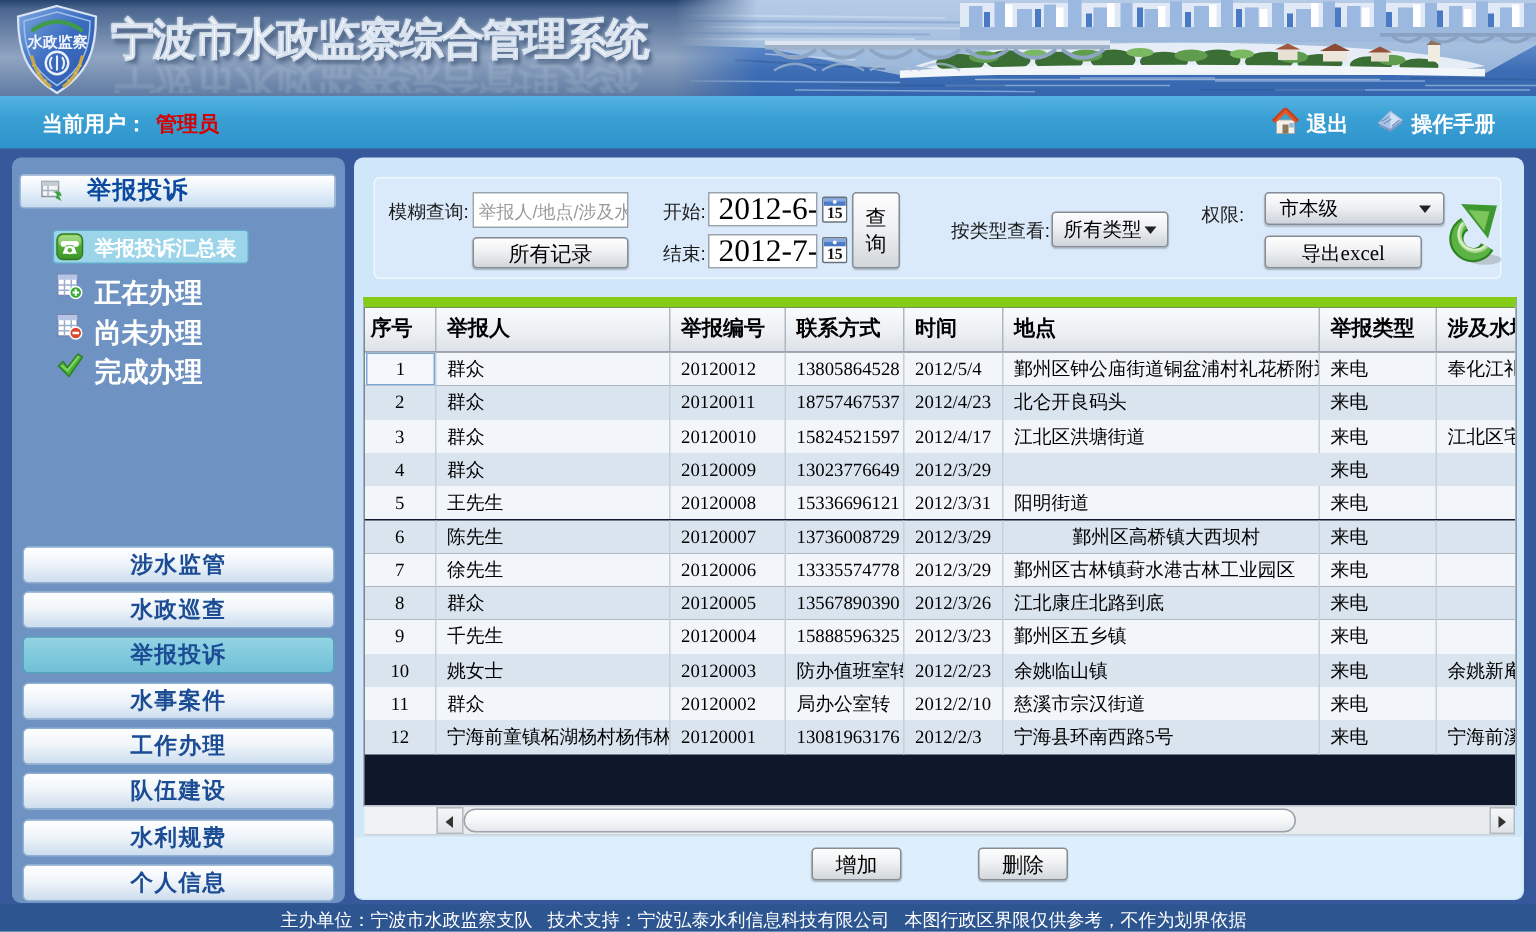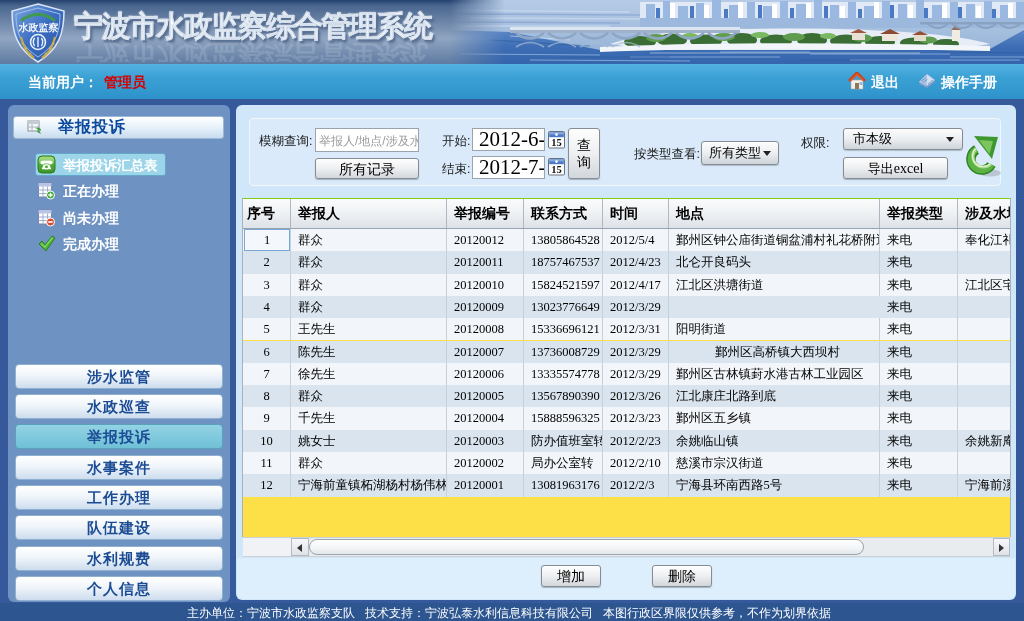--- a/index.html
+++ b/index.html
@@ -12,34 +12,34 @@
 #titlerefwrap{left:76px;top:40px;width:600px;height:22px;overflow:hidden;}
 #titleref{position:absolute;left:0;top:-4px;font-size:28px;font-weight:bold;color:#e4ecf4;letter-spacing:-1px;opacity:.16;transform:scaleY(-1);filter:blur(.6px);white-space:nowrap;}
 
 #ubar{left:0;top:64px;width:1024px;height:35px;background:linear-gradient(180deg,#55b2e2 0%,#3aa0d4 40%,#2e93cb 100%);border-bottom:0;}
 #ubar .t{position:absolute;top:10px;font-size:14px;font-weight:bold;color:#fff;}
 
 #sidebar{left:8px;top:105px;width:222px;height:497px;background:#6e92c2;border-radius:6px;}
 #content{left:236px;top:105px;width:780px;height:495px;background:#cfe7f9;border-radius:6px;}
 #grpbar{left:13px;top:116px;width:209px;height:21px;background:linear-gradient(180deg,#ffffff 0%,#eaf3fb 45%,#c8dcEF 100%);background:linear-gradient(180deg,#ffffff 0%,#eaf3fb 45%,#c8dcef 100%);border:1px solid #9db8d6;border-radius:3px;}
 #grptxt{left:58px;top:117px;font-size:16px;font-weight:bold;color:#0c4aa0;letter-spacing:1px;}
-.mtxt{position:absolute;left:63px;color:#fff;font-weight:bold;font-size:14px;}
+.mtxt{position:absolute;left:63px;color:#fff;font-weight:bold;font-size:18px;}
 #selitem{left:35px;top:153px;width:131px;height:23px;background:#9cd5e9;border:1px solid #63a8c9;border-radius:3px;box-sizing:border-box;}
 .navbtn{position:absolute;left:15px;width:208px;height:25px;border:1px solid #8fb0d0;border-radius:4px;box-sizing:border-box;background:linear-gradient(180deg,#ffffff 0%,#f0f5fa 45%,#cdddee 100%);text-align:center;line-height:24px;font-size:15px;font-weight:bold;color:#1b4c94;letter-spacing:1px;}
 .navsel{background:#74c4da;background:linear-gradient(180deg,#93d3e4 0%,#6fc0d6 100%);border-color:#58a2bc;}
 
 #toolbar{left:249px;top:118px;width:750px;height:66px;background:#daeafa;border:1px solid #f0f7fe;border-radius:4px;}
 .lbl{position:absolute;font-size:12.5px;color:#1a1a1a;}
 .inp{position:absolute;background:#fff;border:1px solid #9aa4ac;box-sizing:border-box;overflow:hidden;white-space:nowrap;}
 .btn{position:absolute;background:linear-gradient(180deg,#fefefe 0%,#f0f1f3 45%,#d2d7db 100%);border:1px solid #858c93;border-radius:3px;box-sizing:border-box;text-align:center;font-size:14px;color:#000;box-shadow:0 1px 1px rgba(0,0,0,.25);}
 .sel{position:absolute;background:linear-gradient(180deg,#fdfdfe 0%,#eceef1 50%,#cdd4da 100%);border:1px solid #858c93;border-radius:3px;box-sizing:border-box;font-size:13px;color:#000;box-shadow:0 1px 1px rgba(0,0,0,.2);}
 .arr{position:absolute;width:0;height:0;border-left:4px solid transparent;border-right:4px solid transparent;border-top:5px solid #222;}
 .dtxt{font-family:"Liberation Serif",serif;font-size:21px;color:#000;}
 
-#grid{left:242px;top:198px;width:769px;height:339px;background:#fde047;border-top:1px solid #84cc16;border-left:1px solid #a8b2bc;border-right:1px solid #a8b2bc;box-sizing:border-box;overflow:hidden;}
+#grid{left:242px;top:198px;width:769px;height:339px;background:#0f172a;border-top:7px solid #84cc16;border-left:1px solid #a8b2bc;border-right:1px solid #a8b2bc;box-sizing:border-box;overflow:hidden;}
 #ghead{position:absolute;left:0;top:0;width:900px;height:30px;background:linear-gradient(180deg,#fafbfc 0%,#eef1f4 50%,#dde2e8 100%);border-bottom:1px solid #9aa4ae;box-sizing:border-box;}
 .hc{position:absolute;top:0;height:29px;line-height:29px;font-family:"Liberation Serif",serif;font-size:14px;font-weight:bold;color:#000;padding-left:7px;box-sizing:border-box;border-right:1px solid #aeb8c2;overflow:hidden;white-space:nowrap;}
 .row{position:absolute;left:0;width:900px;height:22.3px;}
 .r0{background:#f2f5f9;}
 .r1{background:#d9e4ef;}
 .c{position:absolute;top:0;height:22.3px;line-height:22.3px;font-family:"Liberation Serif",serif;font-size:12.5px;color:#000;padding-left:7px;box-sizing:border-box;border-right:1px solid #c4d0da;overflow:hidden;white-space:nowrap;}
 
 #hsb{left:243px;top:537px;width:767px;height:20px;background:#e9ecef;border-top:1px solid #ccd1d7;border-bottom:1px solid #ccd1d7;box-sizing:border-box;}
 
 #footer{left:0;top:603px;width:1024px;height:18px;background:#2d5590;}

